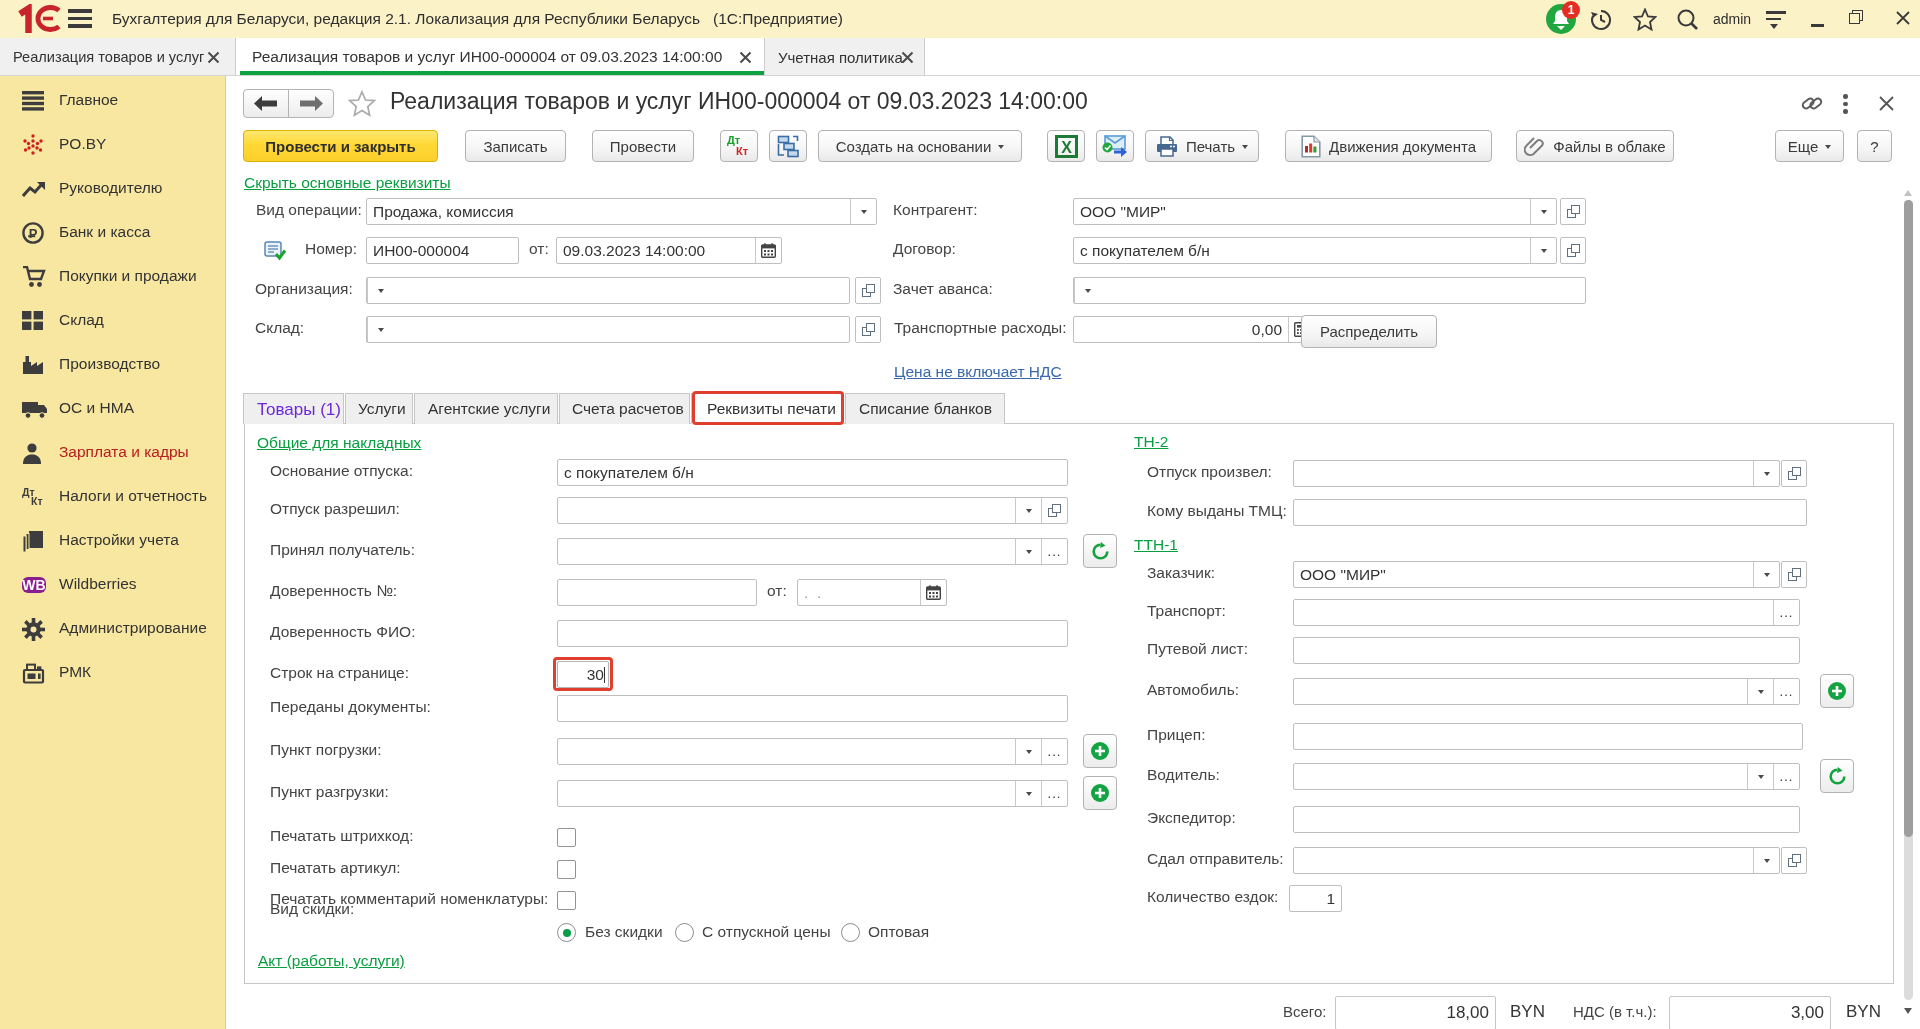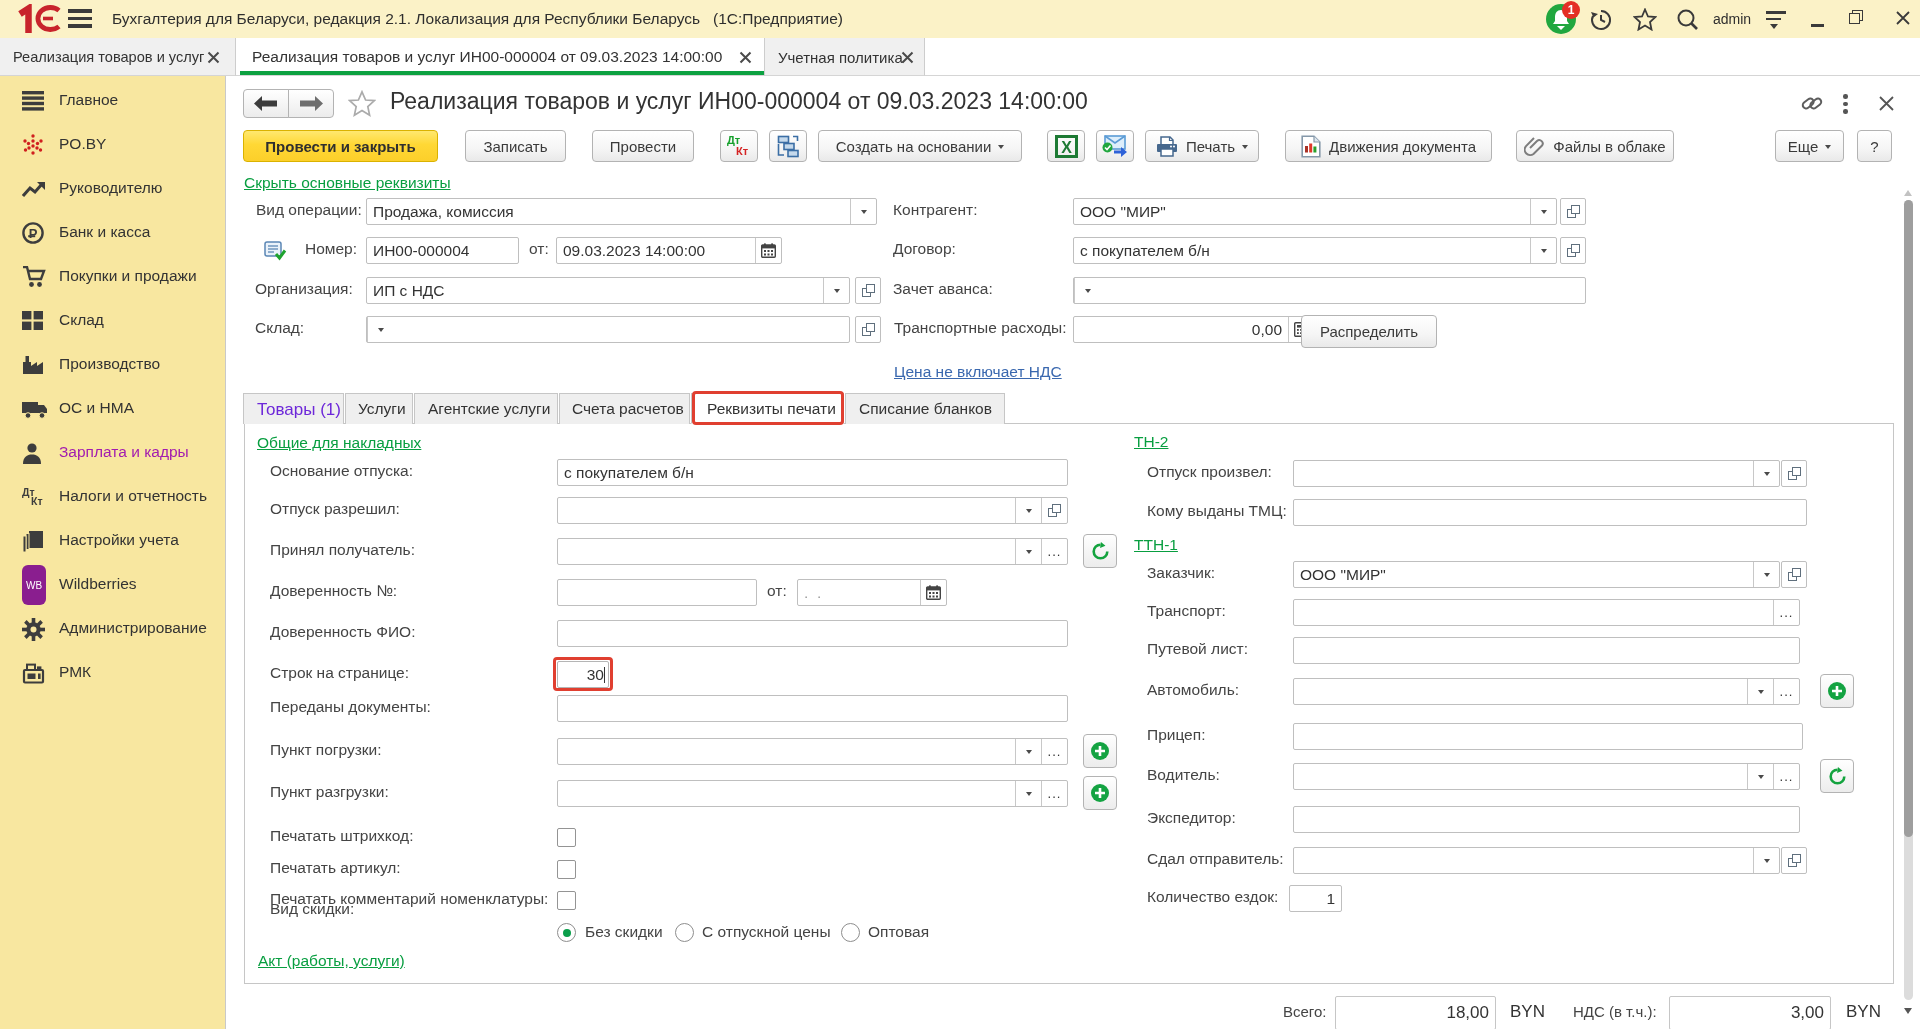--- a/index.html
+++ b/index.html
@@ -165,38 +165,38 @@
       <circle cx="20" cy="16.5" r="2.8" fill="#3d3d3d" stroke="#f8e7a0" stroke-width="1"></circle>
     </svg>
   </div>
 <div class="abs" style="left:59px;top:399px;font-size:15.5px;color:#333;">ОС и НМА</div>
 <div class="abs" style="left:22px;top:440px;width:28px;height:26px;display:flex;align-items:center;">
     <svg width="20" height="21" viewBox="0 0 20 21">
       <circle cx="10" cy="5" r="4.6" fill="#3d3d3d"></circle>
       <path d="M1 21 C1 14 5 11.5 10 11.5 C15 11.5 19 14 19 21 Z" fill="#3d3d3d"></path>
     </svg>
   </div>
-<div class="abs" style="left:59px;top:443px;font-size:15.5px;color:#a21caf;">Зарплата и кадры</div>
+<div class="abs" style="left:59px;top:443px;font-size:15.5px;color:#b91c1c;">Зарплата и кадры</div>
 <div class="abs" style="left:22px;top:484px;width:28px;height:26px;display:flex;align-items:center;">
     <div style="font-size:10.5px;font-weight:bold;color:#3d3d3d;line-height:9px;width:24px;">
       <div>Дт</div>
       <div style="margin-left:9px;">Кт</div>
     </div>
   </div>
 <div class="abs" style="left:59px;top:487px;font-size:15.5px;color:#333;">Налоги и отчетность</div>
 <div class="abs" style="left:22px;top:528px;width:28px;height:26px;display:flex;align-items:center;">
     <svg width="22" height="21" viewBox="0 0 22 21">
       <rect x="7" y="0" width="14" height="17" fill="#3d3d3d"></rect>
       <rect x="4" y="2.5" width="3" height="16" fill="#3d3d3d" stroke="#f8e7a0" stroke-width="1"></rect>
       <rect x="1" y="5" width="3" height="16" fill="#3d3d3d" stroke="#f8e7a0" stroke-width="1"></rect>
     </svg>
   </div>
 <div class="abs" style="left:59px;top:531px;font-size:15.5px;color:#333;">Настройки учета</div>
 <div class="abs" style="left:22px;top:572px;width:28px;height:26px;display:flex;align-items:center;">
-    <div style="width:24px;height:40px;border-radius:6px;background:#8a1e8f;color:#fff;font-size:10px;font-weight:normal;display:flex;align-items:center;justify-content:center;">WB</div>
+    <div style="width:24px;height:16px;border-radius:6px;background:#8a1e8f;color:#fff;font-size:14px;font-weight:bold;display:flex;align-items:center;justify-content:center;">WB</div>
   </div>
 <div class="abs" style="left:59px;top:575px;font-size:15.5px;color:#333;">Wildberries</div>
 <div class="abs" style="left:22px;top:616px;width:28px;height:26px;display:flex;align-items:center;">
     <svg width="23" height="23" viewBox="0 0 23 23">
       <g fill="#3d3d3d">
         <circle cx="11.5" cy="11.5" r="7.2"></circle>
         <g>
           <rect x="9.7" y="0" width="3.6" height="5"></rect>
           <rect x="9.7" y="18" width="3.6" height="5"></rect>
           <rect x="0" y="9.7" width="5" height="3.6"></rect>
@@ -378,21 +378,20 @@
     </span>
   </div>
 <div class="inp" style="left:1560px;top:237px;width:26px;justify-content:center;">
     <span class="opicon">
       <i class="b"></i>
       <i class="t"></i>
     </span>
   </div>
 <div class="lbl" style="left:255px;top:280px;">Организация:</div>
 <div class="inp" style="left:366px;top:277px;width:484px;">
-    <span class="val">ИП с НДС</span>
     <span class="sec">
       <span class="dda"></span>
     </span>
   </div>
 <div class="inp" style="left:855px;top:277px;width:26px;justify-content:center;">
     <span class="opicon">
       <i class="b"></i>
       <i class="t"></i>
     </span>
   </div>

